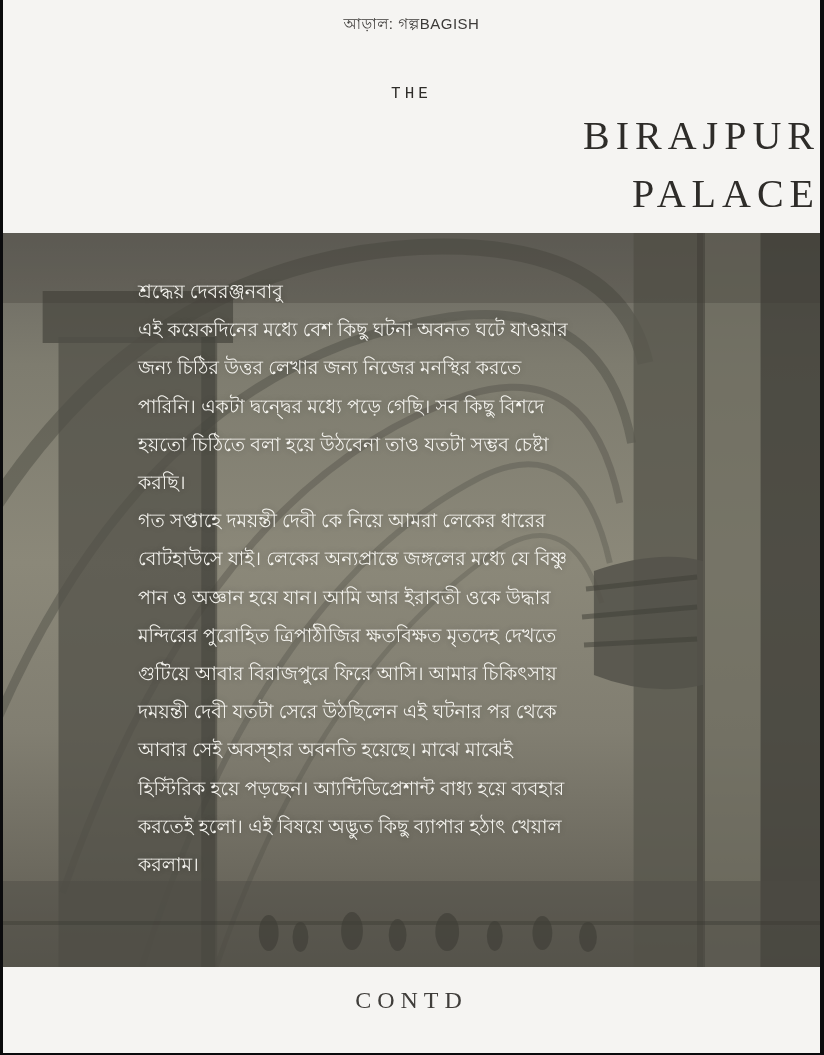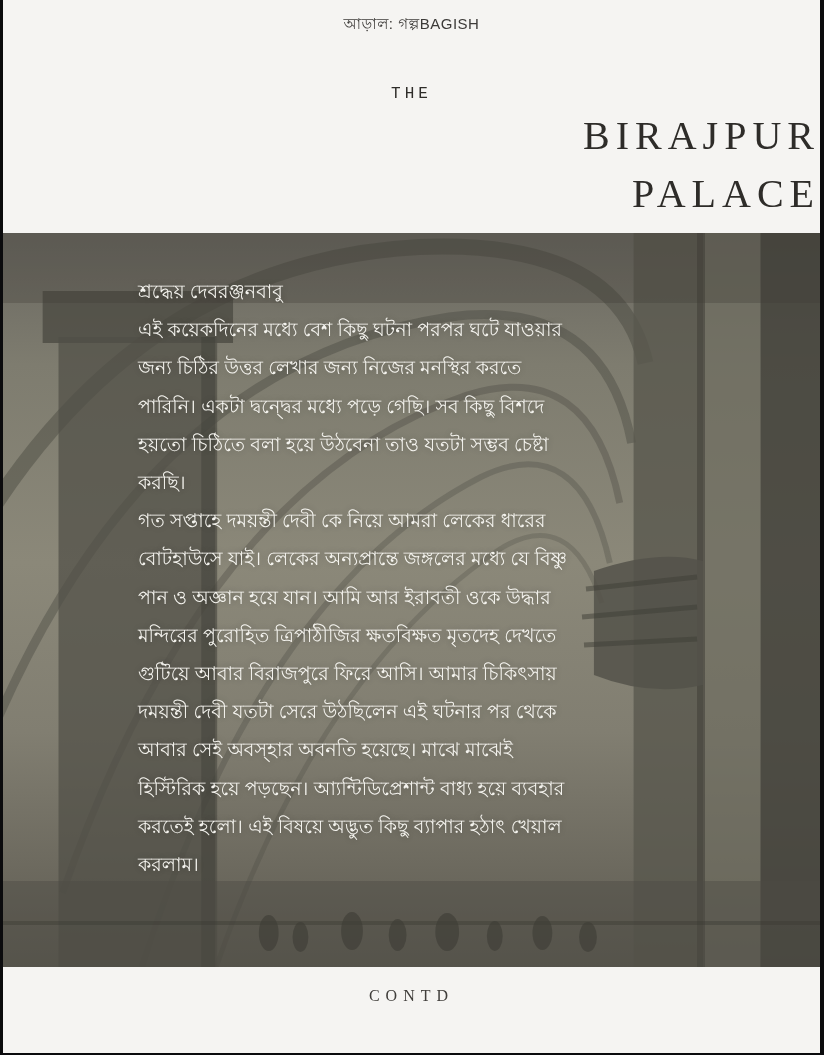--- a/index.html
+++ b/index.html
@@ -81,21 +81,21 @@
   .letter-line { white-space: nowrap; }
   
   .footer-section {
     height: 86px;
     box-sizing: border-box;
     padding-top: 20px;
     text-align: center;
   }
   .footer-text {
     font-family: "Liberation Serif", "DejaVu Serif", serif;
-    font-size: 16px;
+    font-size: 24px;
     letter-spacing: 6px;
     color: #403e3b;
   }
 </style>
 </head>
 <body>
 
 <div class="page">
 
   <div class="top-section">
@@ -140,21 +140,21 @@
         <ellipse cx="496" cy="703" rx="8" ry="15"></ellipse>
         <ellipse cx="544" cy="700" rx="10" ry="17"></ellipse>
         <ellipse cx="590" cy="704" rx="9" ry="15"></ellipse>
       </g>
 
       <rect x="0" y="0" width="824" height="70" fill="#3e3d36" opacity="0.30"></rect>
     </svg>
 
     <div class="letter-text">
       <div class="letter-line">শ্রদ্ধেয় দেবরঞ্জনবাবু</div>
-      <div class="letter-line">এই কয়েকদিনের মধ্যে বেশ কিছু ঘটনা পরপর ঘটে যাওয়ার</div>
+      <div class="letter-line">এই কয়েকদিনের মধ্যে বেশ কিছু ঘটনা অবনত ঘটে যাওয়ার</div>
       <div class="letter-line">জন্য চিঠির উত্তর লেখার জন্য নিজের মনস্থির করতে</div>
       <div class="letter-line">পারিনি। একটা দ্বন্দ্বের মধ্যে পড়ে গেছি। সব কিছু বিশদে</div>
       <div class="letter-line">হয়তো চিঠিতে বলা হয়ে উঠবেনা তাও যতটা সম্ভব চেষ্টা</div>
       <div class="letter-line">করছি।</div>
       <div class="letter-line">গত সপ্তাহে দময়ন্তী দেবী কে নিয়ে আমরা লেকের ধারের</div>
       <div class="letter-line">বোটহাউসে যাই। লেকের অন্যপ্রান্তে জঙ্গলের মধ্যে যে বিষ্ণু</div>
       <div class="letter-line">পান ও অজ্ঞান হয়ে যান। আমি আর ইরাবতী ওকে উদ্ধার</div>
       <div class="letter-line">মন্দিরের পুরোহিত ত্রিপাঠীজির ক্ষতবিক্ষত মৃতদেহ দেখতে</div>
       <div class="letter-line">গুটিয়ে আবার বিরাজপুরে ফিরে আসি। আমার চিকিৎসায়</div>
       <div class="letter-line">দময়ন্তী দেবী যতটা সেরে উঠছিলেন এই ঘটনার পর থেকে</div>

